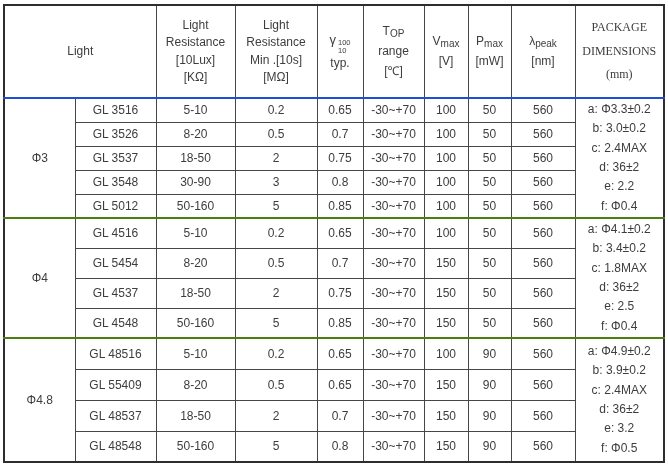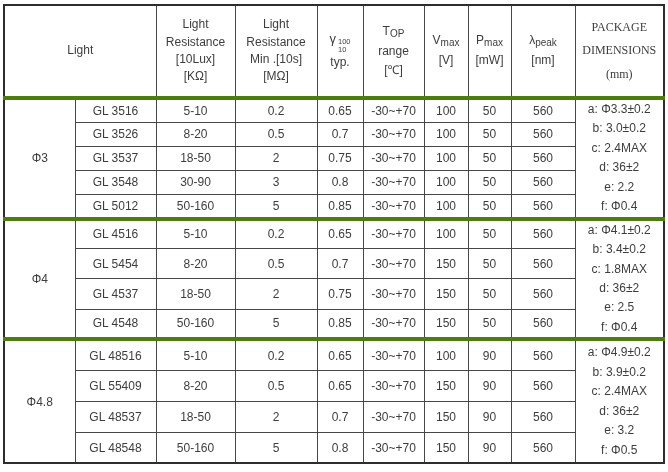--- a/index.html
+++ b/index.html
@@ -29,21 +29,21 @@
     font-weight: normal;
     padding: 0;
     overflow: hidden;
     color: #3d3d3d;
   }
   .spec thead tr { height: 93px; }
   .spec thead th { border-bottom: 2px solid #1d4ed8; line-height: 1.45; }
   tr.g0 { height: 24px; }
   tr.g1 { height: 30px; }
   tr.g2 { height: 31px; }
-  tr.group-start td { border-top: 4px solid #4d7c0f; text-align: center; }
+  tr.group-start td { border-top: 2px solid #4d7c0f; text-align: center; }
   .pkg-cell {
     text-align: left;
     padding-left: 9px;
     line-height: 1.62;
     font-size: 12px;
   }
   .pkg-header div { line-height: 1.95; font-family: Liberation Serif, serif; }
   .top-header div { line-height: 1.6; }
   sub.sm { font-size: 10px; vertical-align: -2px; }
   .supsub {

